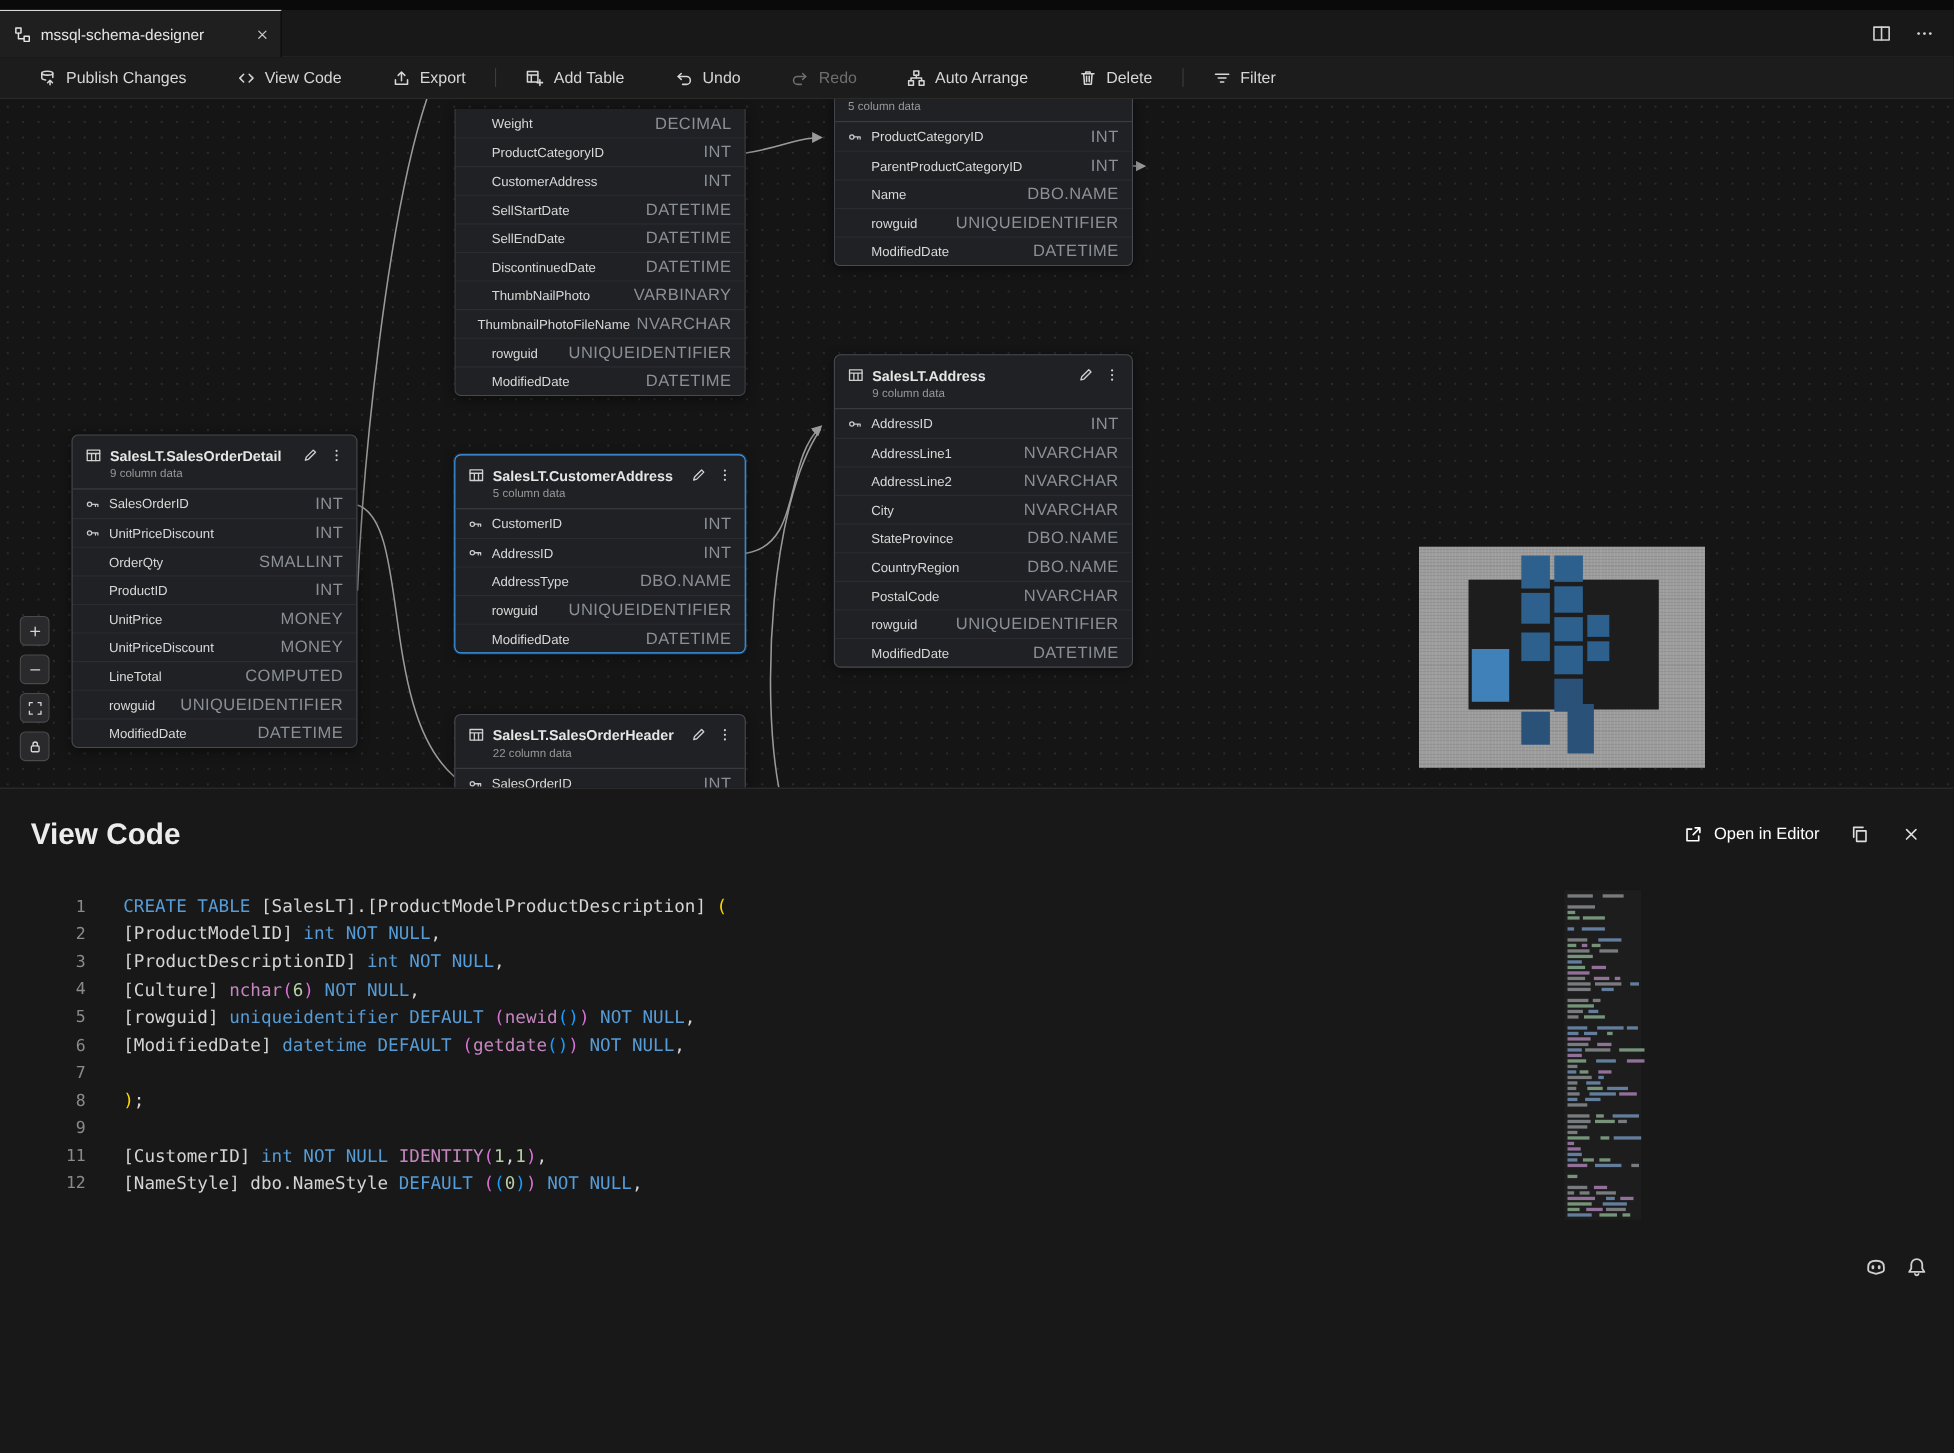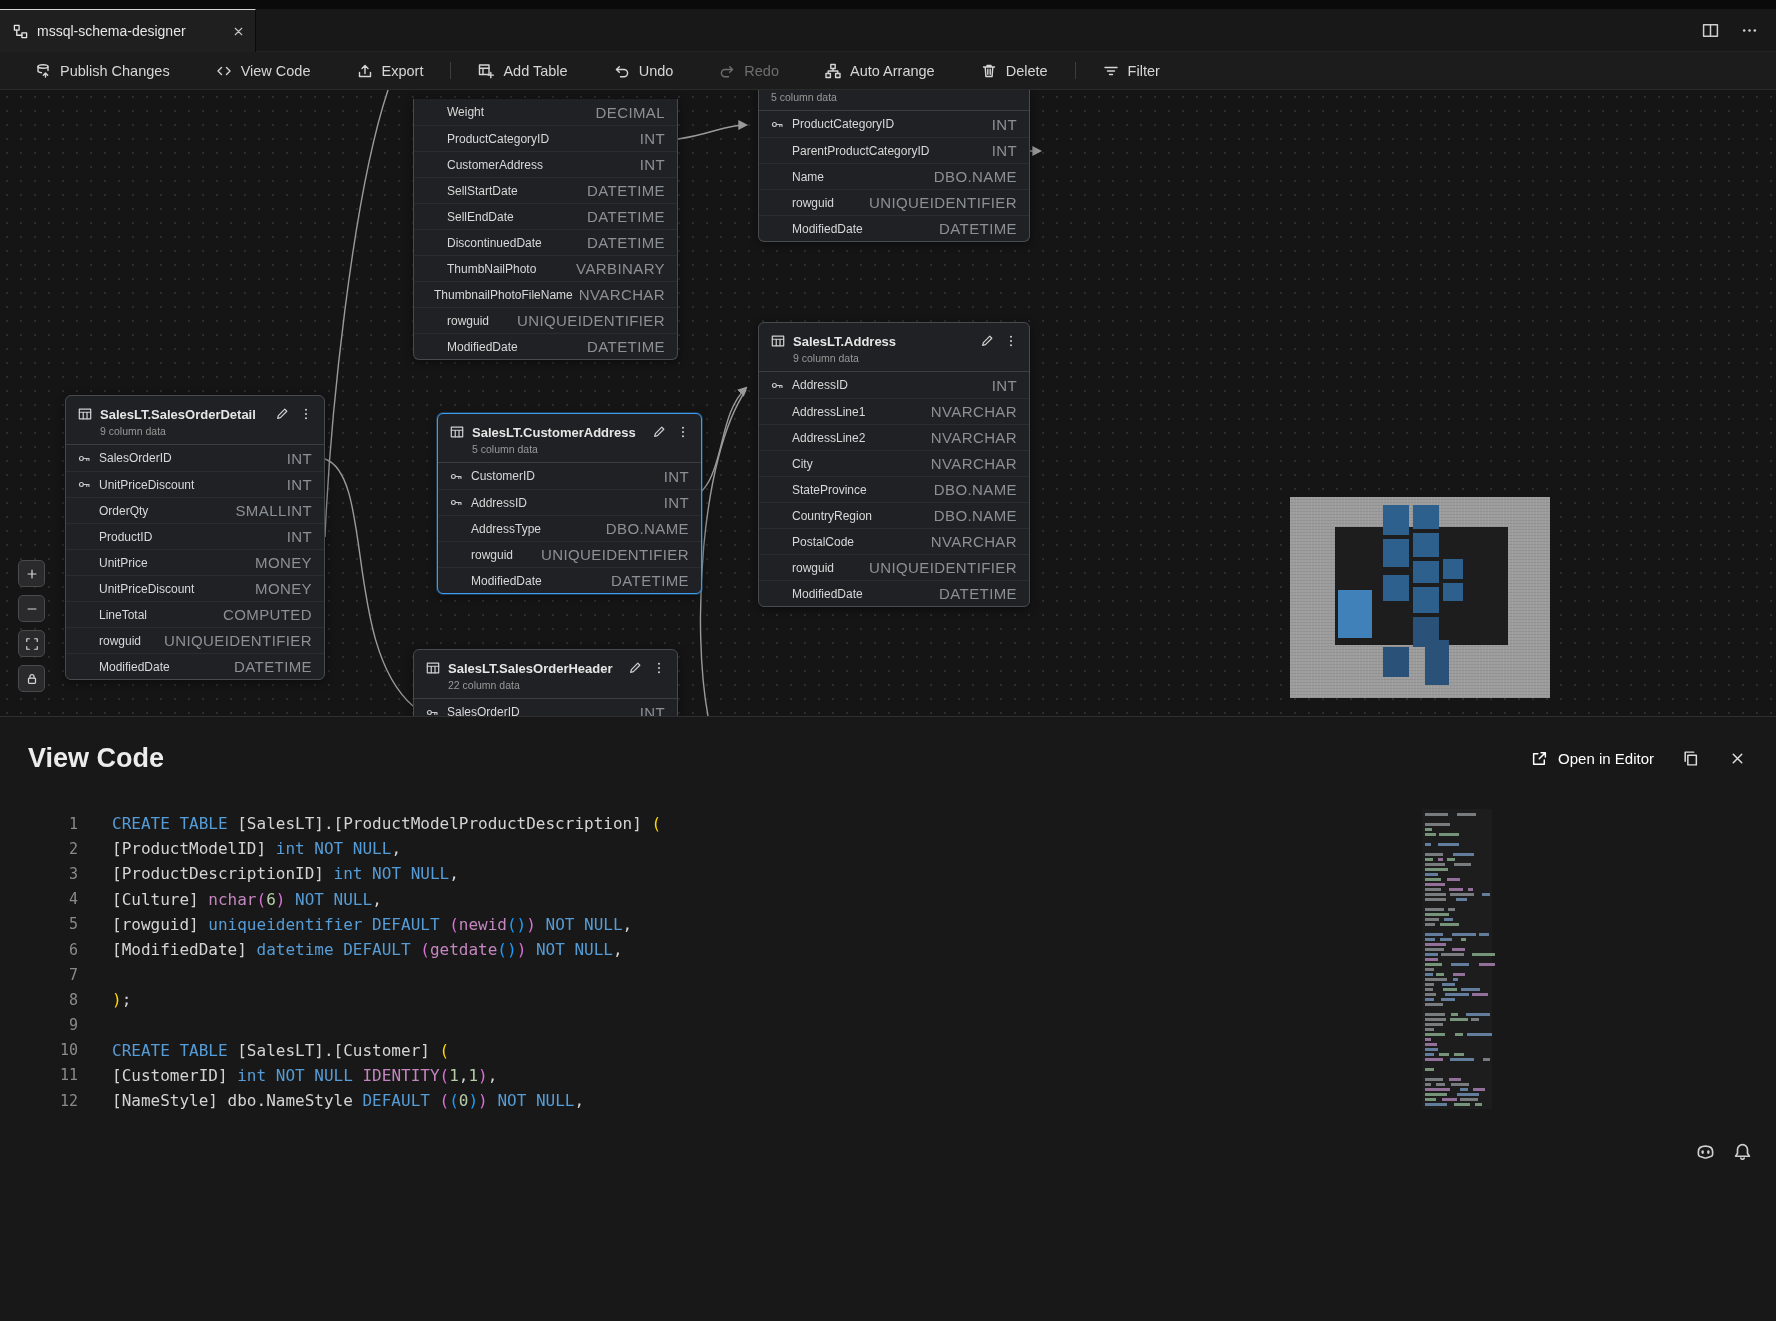--- a/index.html
+++ b/index.html
@@ -454,21 +454,21 @@
             <span class="key-slot"></span>
             <span class="n-name">rowguid</span>
             <span class="n-type">UNIQUEIDENTIFIER</span>
           </div>
           <div class="n-row">
             <span class="key-slot"></span>
             <span class="n-name">ModifiedDate</span>
             <span class="n-type">DATETIME</span>
           </div>
         </div>
-        <div class="node selected" style="left: 413px; top: 323px; width: 265px; margin-left: 24px;">
+        <div class="node selected" style="left: 413px; top: 323px; width: 265px;">
           <div class="n-header">
             <span class="icon">
               <svg width="16" height="16" viewBox="0 0 16 16" fill="none" stroke="currentColor" stroke-width="1.4" stroke-linecap="round" stroke-linejoin="round">
                 <rect x="1.5" y="2.5" width="13" height="11"></rect>
                 <path d="M1.5 6 H14.5 M6 6 V13.5 M10.3 6 V13.5"></path>
               </svg>
             </span>
             <span class="n-title">SalesLT.CustomerAddress</span>
             <button class="n-act icon"><span class="icon"><svg width="16" height="16" viewBox="0 0 16 16" fill="none" stroke="currentColor" stroke-width="1.4" stroke-linecap="round" stroke-linejoin="round">
                   <path d="M3 13 l.9 -3.2 7.3 -7.3 2.3 2.3 -7.3 7.3 L3 13 z"></path>
@@ -656,24 +656,20 @@
         <div class="code-line">
           <span class="ln">7</span>
         </div>
         <div class="code-line">
           <span class="ln">8</span>
           <span class="code-text"><span class="tk-b1">)</span><span class="tk-pl">;</span></span>
         </div>
         <div class="code-line">
           <span class="ln">9</span>
           <span class="code-text"></span>
-        </div>
-        <div class="code-line">
-          <span class="ln">10</span>
-          <span class="code-text"><span class="tk-kw">CREATE TABLE</span><span class="tk-pl"> </span><span class="tk-id">[SalesLT].[Customer]</span><span class="tk-pl"> </span><span class="tk-b1">(</span></span>
         </div>
         <div class="code-line">
           <span class="ln">11</span>
           <span class="code-text"><span class="tk-id">[CustomerID] </span><span class="tk-kw">int</span><span class="tk-pl"> </span><span class="tk-kw">NOT NULL</span><span class="tk-pl"> </span><span class="tk-fn">IDENTITY</span><span class="tk-b2">(</span><span class="tk-num">1</span><span class="tk-pl">,</span><span class="tk-num">1</span><span class="tk-b2">)</span><span class="tk-pl">,</span></span>
         </div>
         <div class="code-line">
           <span class="ln">12</span>
           <span class="code-text"><span class="tk-id">[NameStyle] </span><span class="tk-id">dbo.NameStyle</span><span class="tk-pl"> </span><span class="tk-kw">DEFAULT</span><span class="tk-pl"> </span><span class="tk-b2">(</span><span class="tk-b3">(</span><span class="tk-num">0</span><span class="tk-b3">)</span><span class="tk-b2">)</span><span class="tk-pl"> </span><span class="tk-kw">NOT NULL</span><span class="tk-pl">,</span></span>
         </div>
       </div>

